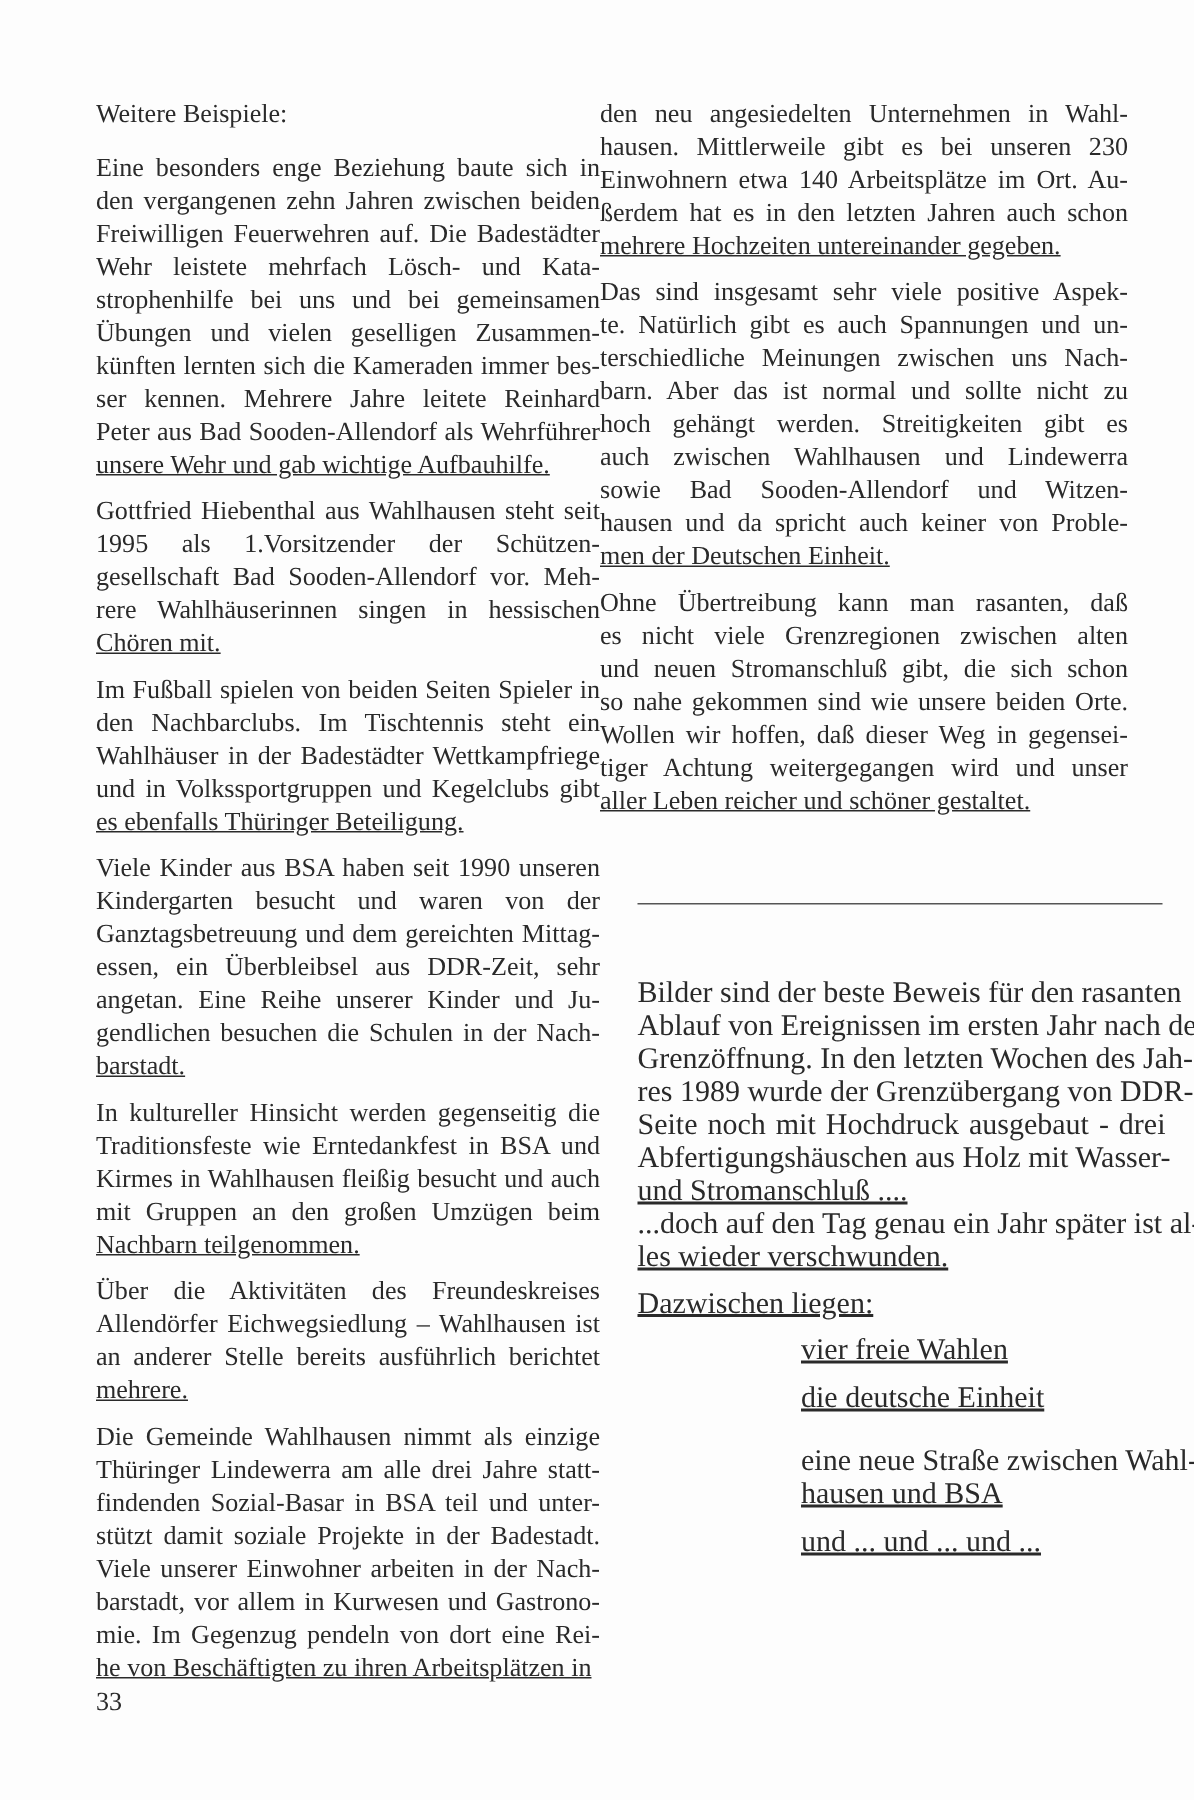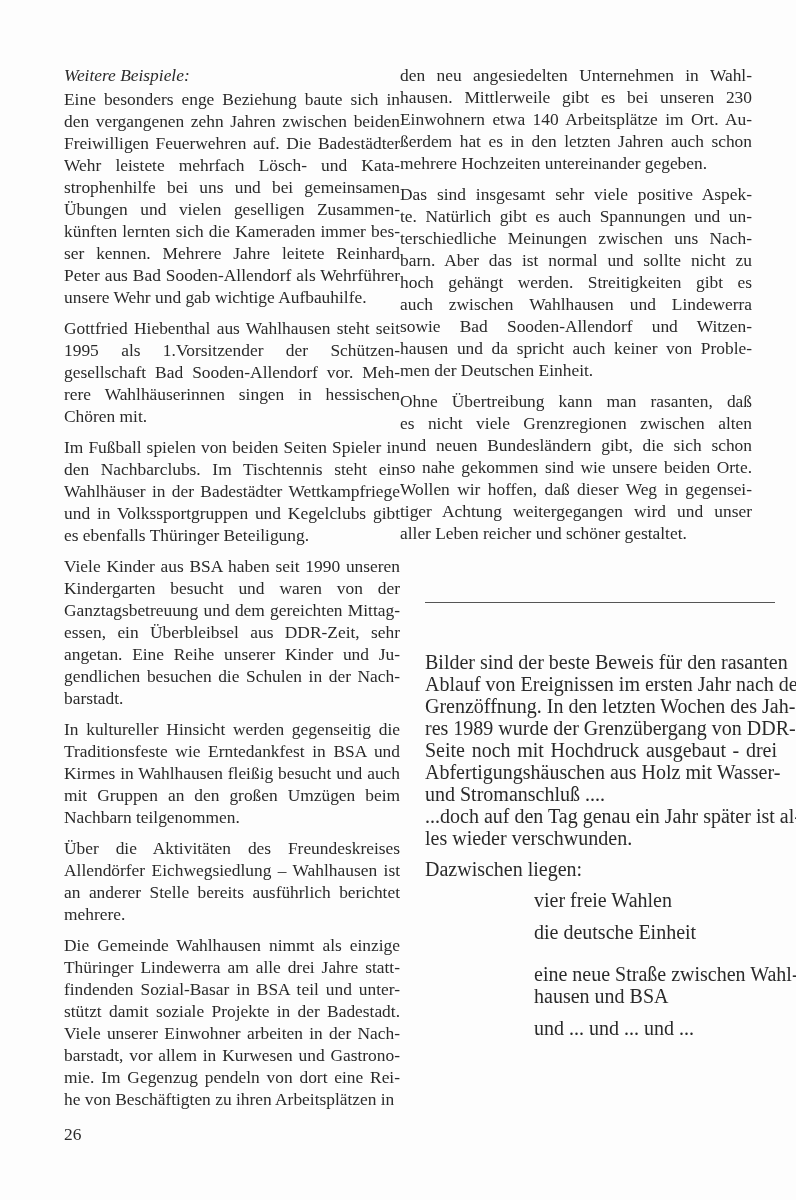--- a/index.html
+++ b/index.html
@@ -5,22 +5,22 @@
   html, body { margin: 0; padding: 0; }
   body {
     width: 796px; height: 1200px; background: #fdfdfd; position: relative; overflow: hidden;
     font-family: "Liberation Serif", "DejaVu Serif", serif; color: #2a2a2a;
   }
   .col { position: absolute; top: 64px; font-size: 17.4px; line-height: 22px; }
   .col.left { left: 64px; width: 336px; }
   .col.right { left: 400px; width: 352px; }
   .para { margin: 0 0 9px 0; }
   .line { display: block; white-space: nowrap; text-align: justify; text-align-last: justify; }
-  .line.last { text-align-last: left; }
-  .heading { margin-bottom: 2px; font-style: italic; }
+  .line.last { text-align-last: left; text-decoration: underline; }
+  .heading { margin-bottom: 14px; }
   .rule { position: absolute; left: 425px; top: 602px; width: 350px; height: 1px; background: #555; }
   .bottom-block { position: absolute; left: 425px; top: 651px; width: 352px; font-size: 20px; line-height: 22px; }
   .list { margin-left: 67px; }
   .list .item { margin-bottom: 10px; margin-left: 42px; }
   .list .item.gap { margin-top: 20px; }
   .page-number { position: absolute; left: 64px; top: 1124px; font-size: 17.4px; }
 </style>
 </head>
 <body>
 
@@ -104,21 +104,21 @@
         <span class="line">barn. Aber das ist normal und sollte nicht zu</span>
         <span class="line">hoch gehängt werden. Streitigkeiten gibt es</span>
         <span class="line">auch zwischen Wahlhausen und Lindewerra</span>
         <span class="line">sowie Bad Sooden-Allendorf und Witzen-</span>
         <span class="line">hausen und da spricht auch keiner von Proble-</span>
         <span class="line last">men der Deutschen Einheit.</span>
       </div>
       <div class="para">
         <span class="line">Ohne Übertreibung kann man rasanten, daß</span>
         <span class="line">es nicht viele Grenzregionen zwischen alten</span>
-        <span class="line">und neuen Bundesländern gibt, die sich schon</span>
+        <span class="line">und neuen Stromanschluß gibt, die sich schon</span>
         <span class="line">so nahe gekommen sind wie unsere beiden Orte.</span>
         <span class="line">Wollen wir hoffen, daß dieser Weg in gegensei-</span>
         <span class="line">tiger Achtung weitergegangen wird und unser</span>
         <span class="line last">aller Leben reicher und schöner gestaltet.</span>
       </div>
     </div>
 </div>
 
 <div class="rule"></div>
 
@@ -149,13 +149,13 @@
       <div class="item gap">
         <span class="line">eine neue Straße zwischen Wahl-</span>
         <span class="line last">hausen und BSA</span>
       </div>
       <div class="item">
         <span class="line last">und ... und ... und ...</span>
       </div>
     </div>
 </div>
 
-<div class="page-number">26</div>
+<div class="page-number">33</div>
 
 </body></html>

